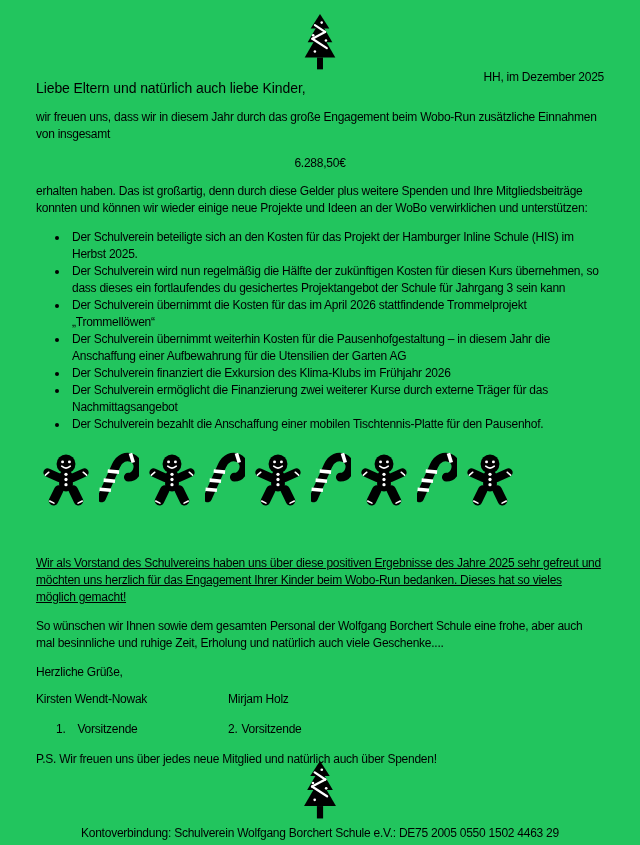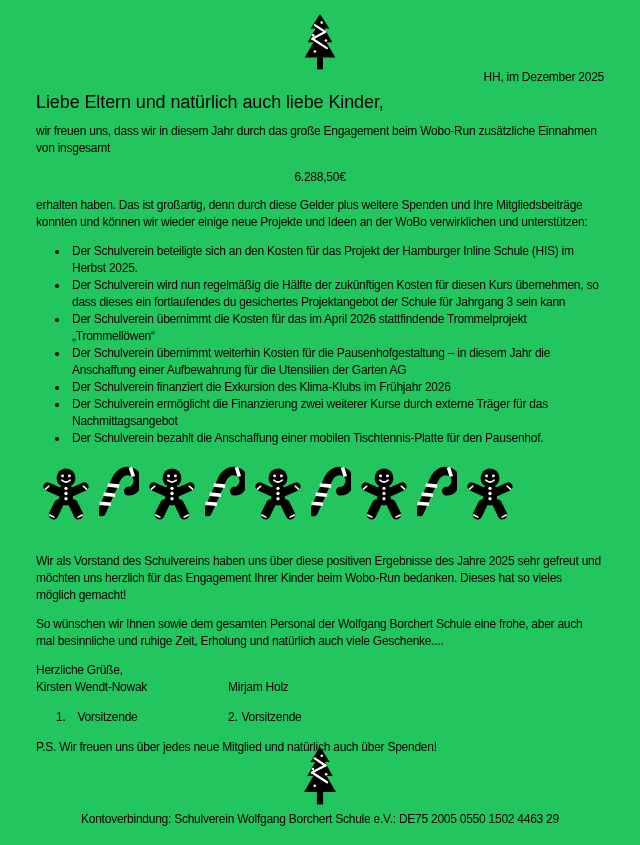--- a/index.html
+++ b/index.html
@@ -11,41 +11,41 @@
     color: #000000;
     font-family: "Liberation Sans", sans-serif;
     font-size: 12px;
     letter-spacing: -0.25px;
     line-height: 17px;
     overflow: hidden;
   }
   .content { padding: 0 36px; }
   .tree-top { text-align: center; padding-top: 13px; height: 62px; }
   .date-line { position: absolute; top: 69px; right: 36px; text-align: right; }
-  .greeting { margin-top: 18px; font-size: 18px; letter-spacing: -0.1px; line-height: 19px; }
+  .greeting { margin-top: 4px; font-size: 14px; letter-spacing: -0.1px; line-height: 19px; }
   .para { margin-top: 11px; }
   .amount { text-align: center; margin-top: 6px; margin-bottom: 4px; }
   ul.projects { margin: 8px 0 0 0; padding-left: 33px; }
   ul.projects li { padding-left: 3px; margin: 0; }
   .deco-row { display: flex; align-items: center; gap: 7px; margin: 16px 0 0 4px; height: 60px; }
   .deco { display: inline-flex; }
-  .para-thanks { margin-top: 30px; }
+  .para-thanks { margin-top: 46px; text-decoration: underline; }
   .closing { margin-top: 12px; }
-  .sig-row { display: flex; }
+  .sig-row { display: flex; margin-top: 10px; }
   .sig-col1 { width: 192px; }
   .sig-col2 { width: 117px; }
   .sig-col3 { flex: 1; }
   .sig-name { }
   .sig-role { margin-top: 13px; }
   .sig-col1 .sig-role { padding-left: 20px; }
   .role-num { display: inline-block; }
   .sig-col1 .role-num { margin-right: 12px; }
   .sig-col2 .role-num { margin-right: 4px; }
   .ps-line { margin-top: 13px; }
-  .bottom-block { position: absolute; left: 0; right: 0; bottom: 17px; text-align: center; }
+  .bottom-block { position: absolute; left: 0; right: 0; bottom: 3px; text-align: center; }
   .tree-bottom { height: 62px; }
   .footer-line { margin-top: 3px; }
   .icon-defs { position: absolute; width: 0; height: 0; overflow: hidden; }
 </style>
 </head>
 <body>
 
 <svg class="icon-defs" xmlns="http://www.w3.org/2000/svg" aria-hidden="true">
   <symbol id="tree" viewBox="0 0 40 70">
     <g fill="#000">

